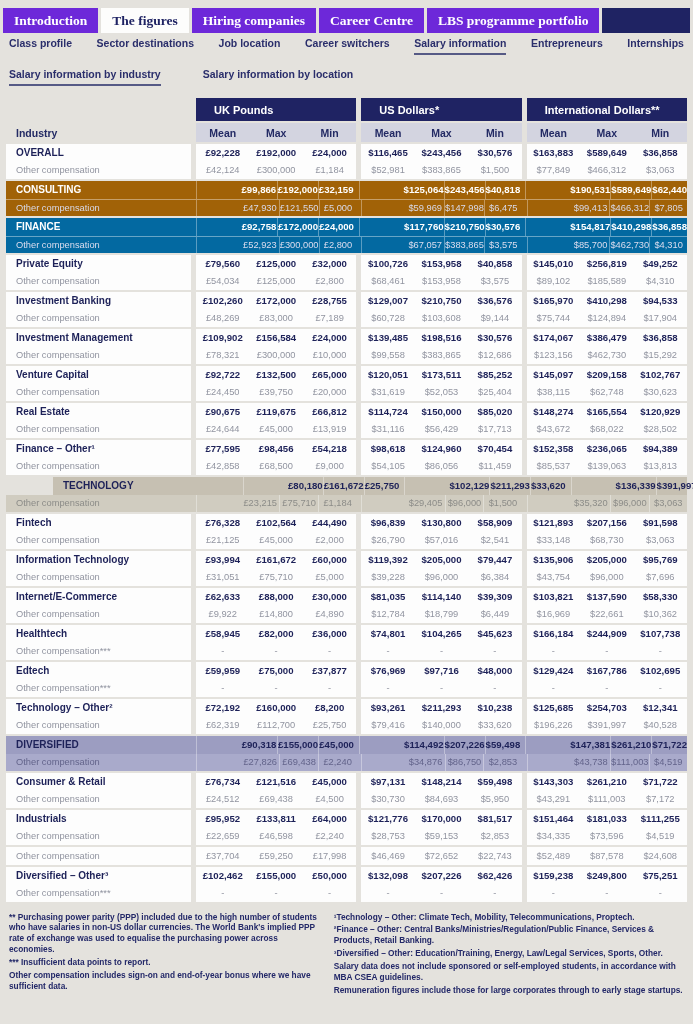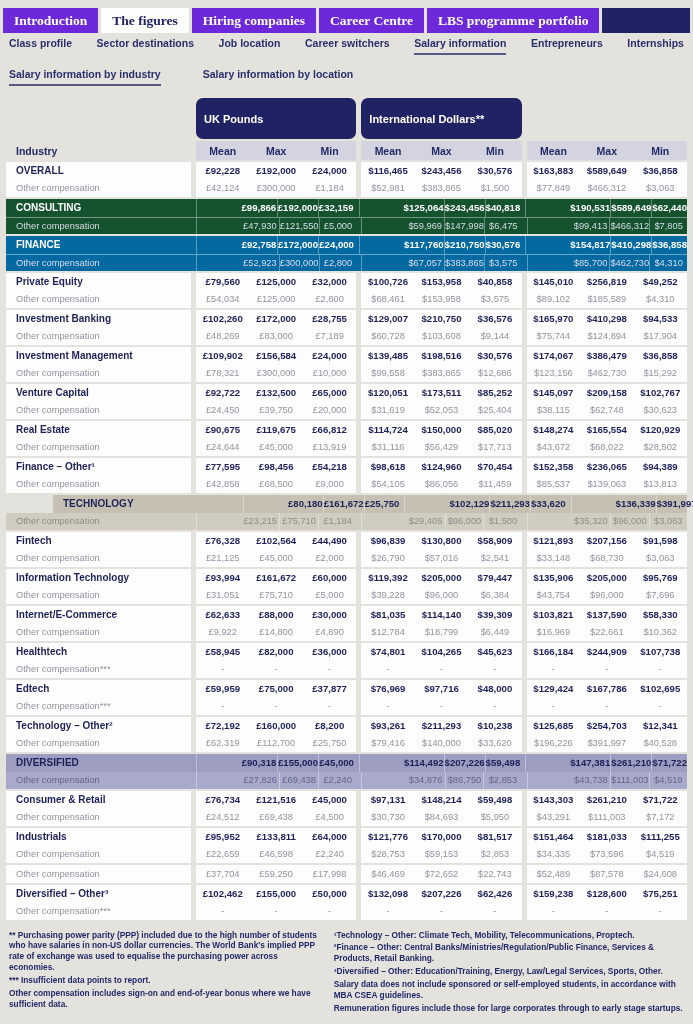--- a/index.html
+++ b/index.html
@@ -34,21 +34,21 @@
   .viewlinks .vlink { color: #2a2e6b; font-weight: bold; font-size: 10.5px; padding-bottom: 4px; cursor: pointer; }
   .viewlinks .vlink.active { border-bottom: 2px solid #565a85; }
 
   
   .table { margin: 12px 6px 0 6px; }
   .grid4 { display: grid; grid-template-columns: 185px 1fr 1fr 1fr; column-gap: 5px; }
 
   .thead-groups { margin-bottom: 2px; }
   .thead-groups .gbox {
     background: #1f2363; color: #fff; font-weight: bold; font-size: 11px;
-    height: 41px; display: flex; align-items: center; padding-left: 8px; white-space: nowrap; border-radius: 7px;
+    height: 23px; display: flex; align-items: center; padding-left: 18px; white-space: nowrap;
   }
   .thead-sub { margin-bottom: 2px; }
   .thead-sub .industry-h {
     color: #232a64; font-weight: bold; font-size: 10.5px;
     display: flex; align-items: center; padding-left: 10px; height: 19px;
   }
   .thead-sub .sgrp { background: #d3d4e0; display: grid; grid-template-columns: 1fr 1fr 1fr; height: 19px; }
   .thead-sub .sgrp .shc { color: #232a64; font-weight: bold; font-size: 10.5px; display: flex; align-items: center; justify-content: center; }
 
   .trow { height: 17.5px; }
@@ -57,21 +57,21 @@
   .trow .grp { display: grid; grid-template-columns: 1fr 1fr 1fr; align-items: stretch; }
   .trow .cell { display: flex; align-items: center; justify-content: center; font-size: 9.6px; white-space: nowrap; }
   .pair-end { margin-bottom: 2px; }
 
   
   .v-white .seg { background: #fdfdfd; }
   .v-white.t-main .lbl, .v-white.t-main .cell { color: #1d2158; font-weight: bold; }
   .v-white.t-other .lbl, .v-white.t-other .cell { color: #9194a0; font-size: 9.3px; }
 
   
-  .v-navy { background: #14532d; }
+  .v-navy { background: #a16207; }
   .v-navy.t-main .lbl, .v-navy.t-main .cell { color: #ffffff; font-weight: bold; }
   .v-navy.t-other .lbl, .v-navy.t-other .cell { color: #d9daea; font-size: 9.3px; }
   .v-navy.t-other { border-top: 1px solid rgba(255,255,255,.4); }
 
   .v-slate { background: #0369a1; }
   .v-slate.t-main .lbl, .v-slate.t-main .cell { color: #ffffff; font-weight: bold; }
   .v-slate.t-other .lbl, .v-slate.t-other .cell { color: #dcddef; font-size: 9.3px; }
   .v-slate.t-other { border-top: 1px solid rgba(255,255,255,.4); }
 
   .v-beige.t-main { background: #c6c0b2; margin-left: 47px; }
@@ -118,20 +118,21 @@
   </div>
 <div class="viewlinks" id="viewlinks">
     <div class="vlink active">Salary information by industry</div>
     <div class="vlink">Salary information by location</div>
   </div>
 
 <div class="table">
   <div class="grid4 thead-groups" id="theadGroups">
     <div></div>
   <div class="gbox">UK Pounds</div>
+      <div class="gbox">US Dollars*</div>
       <div class="gbox">International Dollars**</div>
     </div>
   <div class="grid4 thead-sub" id="theadSub">
     <div class="industry-h">Industry</div>
   <div class="sgrp">
         <div class="shc">Mean</div>
         <div class="shc">Max</div>
         <div class="shc">Min</div>
       </div>
       <div class="sgrp">
@@ -855,21 +856,21 @@
           <div class="cell">£155,000</div>
           <div class="cell">£50,000</div>
         </div>
         <div class="seg grp">
           <div class="cell">$132,098</div>
           <div class="cell">$207,226</div>
           <div class="cell">$62,426</div>
         </div>
         <div class="seg grp">
           <div class="cell">$159,238</div>
-          <div class="cell">$128,600</div>
+          <div class="cell">$249,800</div>
           <div class="cell">$75,251</div>
         </div>
       </div>
       <div class="grid4 trow v-white t-other pair-end">
         <div class="seg lbl">Other compensation***</div>
         <div class="seg grp">
           <div class="cell">-</div>
           <div class="cell">-</div>
           <div class="cell">-</div>
         </div>

